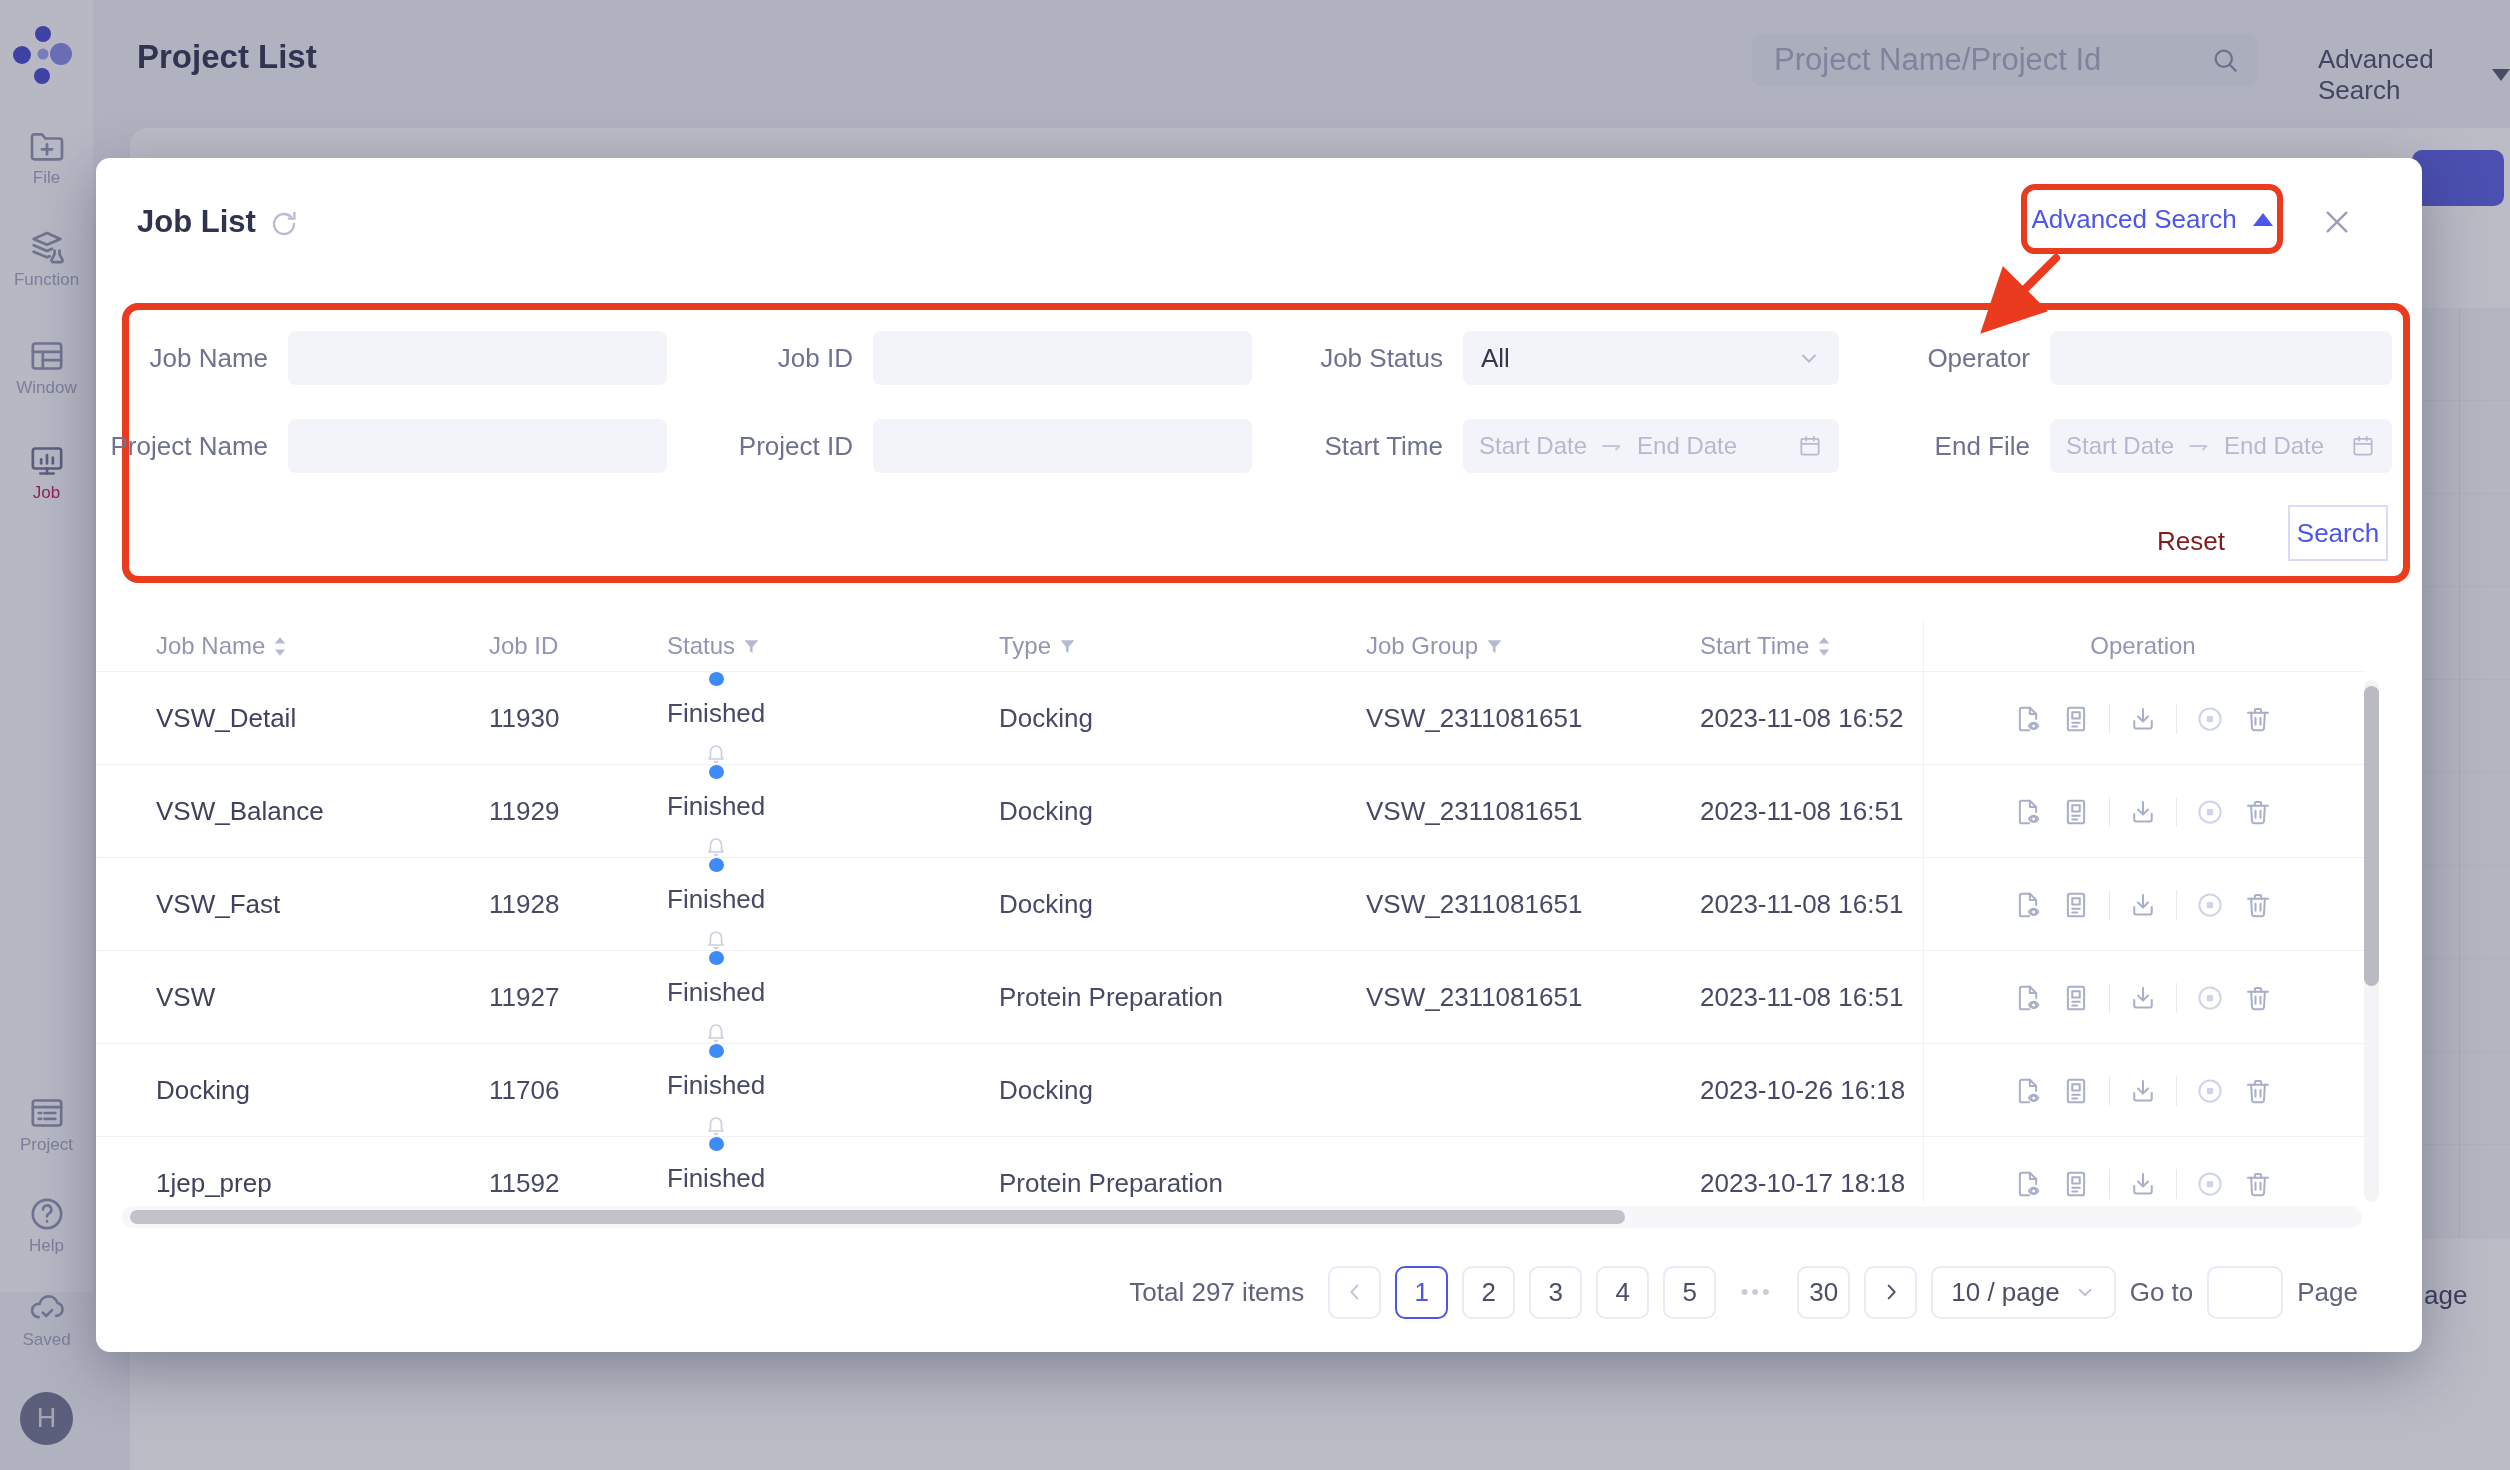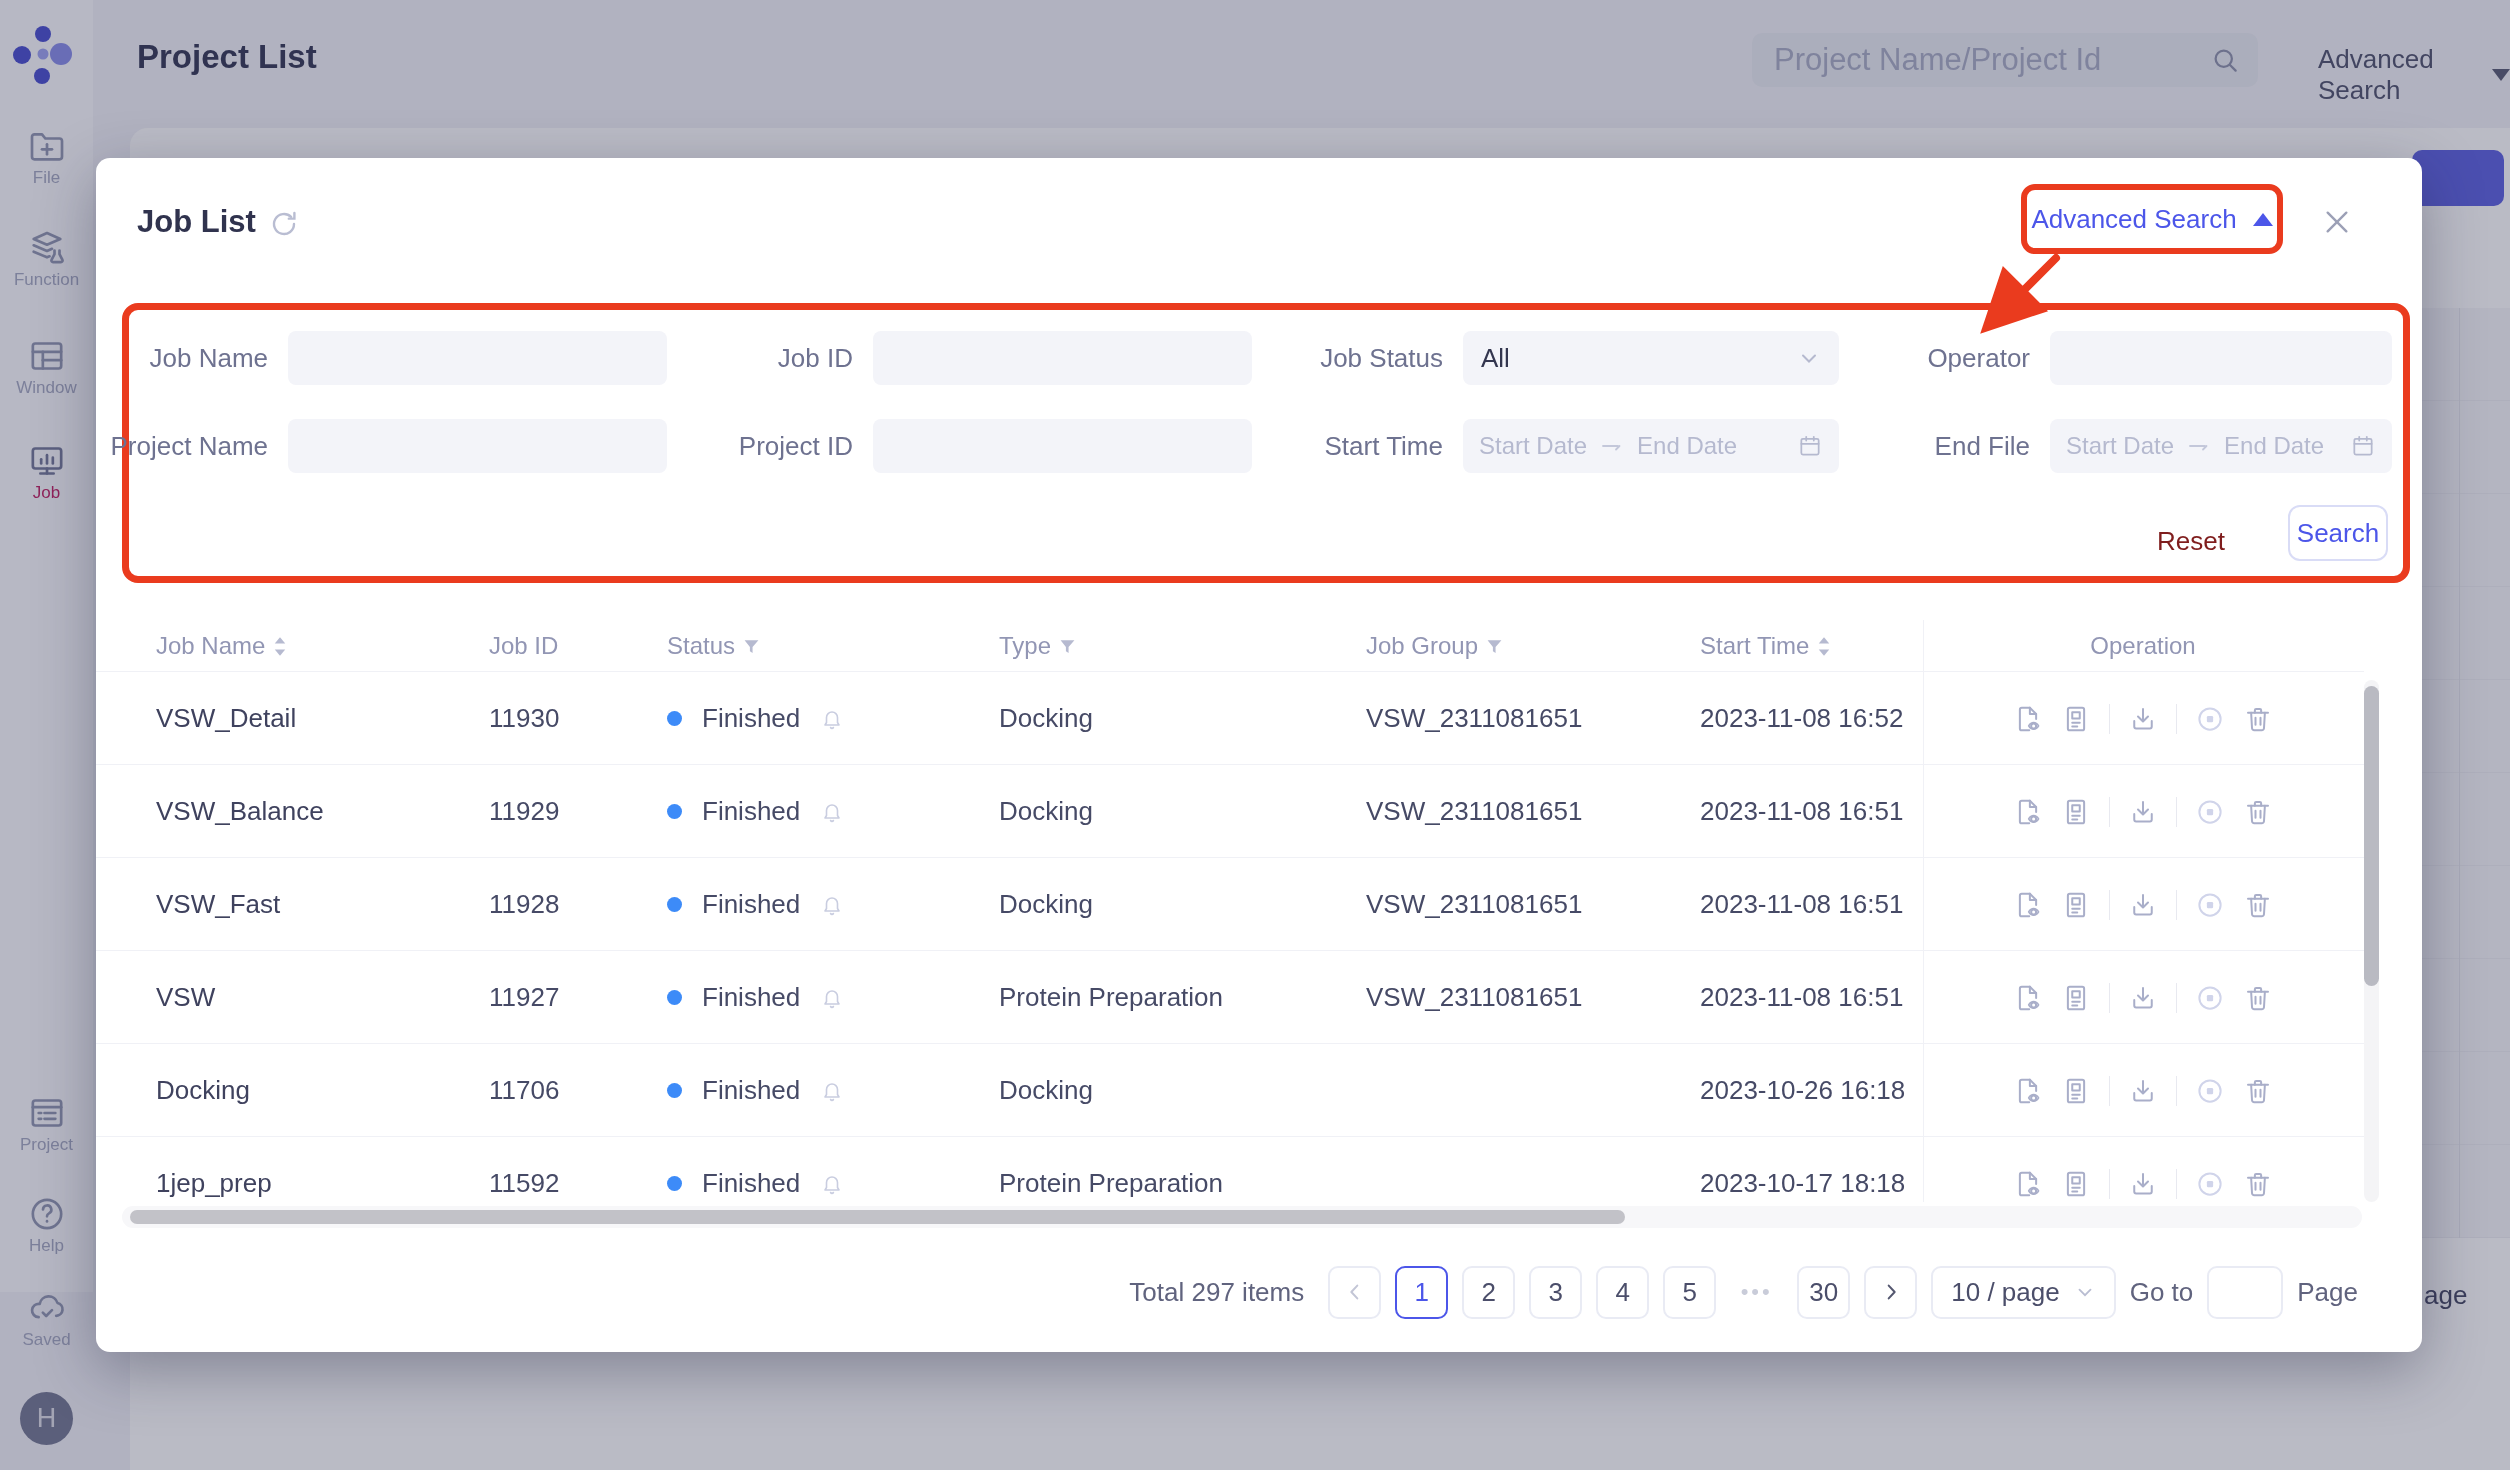--- a/index.html
+++ b/index.html
@@ -62,32 +62,32 @@
   .fg.c3 { left:1367px; width:376px; } .fg.c4 { left:1954px; width:342px; }
   .r1 { top:173px; } .r2 { top:261px; }
   .fg input { width:100%; height:100%; border:none; background:transparent; outline:none; font-size:25px; color:#3c3f5a; padding:0 16px; font-family:inherit; }
   .fg.select { display:flex; align-items:center; padding:0 18px; cursor:pointer;gap:44px; }
   .fg.select .sel-val { flex:1; font-size:26px; color:#33364f; }
   .fg.daterange { display:flex; align-items:center; padding:0 16px; gap:14px; cursor:pointer; }
   .dr-ph { font-size:24px; color:#b5b9cf; }
   .dr-cal { margin-left:auto; color:#b5b9cf; }
   .form-actions { position:absolute; top:347px; left:0; width:2288px; height:56px; }
   .reset-btn { position:absolute; left:2061px; top:8px; height:56px; line-height:56px; font-size:26px; color:#7f1d1d; background:none; border:none; cursor:pointer; font-family:inherit; }
-  .search-btn { position:absolute; left:2192px; top:0; width:100px; height:56px; border:2px solid #d9dcf6; border-radius:12px;
+  .search-btn { position:absolute; left:2192px; top:0; width:100px; height:56px; border:2px solid #d9dcf6; border-radius:0;
                 background:#fff; color:#4c56e9; font-size:26px; cursor:pointer; font-family:inherit; }
 
   
   .t-header { position:absolute; left:0; top:462px; width:2268px; height:52px; border-bottom:1px solid #f0f1f6; font-size:24px; color:#9296b4; }
   .t-header .th { position:absolute; top:0; height:52px; display:flex; align-items:center; gap:8px; }
   .th.h-name { left:60px; } .th.h-id { left:393px; } .th.h-status { left:571px; } .th.h-type { left:903px; }
   .th.h-group { left:1270px; } .th.h-time { left:1604px; } .th.h-op { left:1827px; width:440px; justify-content:center; }
   .t-rows { position:absolute; left:0; top:514px; width:2268px; height:530px; overflow:hidden; }
   .t-row { position:relative; width:100%; height:93px; border-bottom:1px solid #f0f1f6; font-size:26px; color:#464a66; }
   .t-row .td { position:absolute; top:0; height:93px; display:flex; align-items:center; }
-  .td.c-name { left:60px; color:#3f425e; } .td.c-id { left:393px; } .td.c-status { left:571px; gap:20px; }
+  .td.c-name { left:60px; color:#3f425e; } .td.c-id { left:393px; } .td.c-status { left:571px; gap:12px;flex-direction:column; }
   .td.c-type { left:903px; } .td.c-group { left:1270px; } .td.c-time { left:1604px; }
   .td.c-op { left:1827px; width:440px; justify-content:center; gap:18px; }
   .status-dot { width:15px; height:15px; border-radius:50%; background:#3d8bf8; }
   .bell { color:#c9cde0; }
   .op-ic { color:#a9aec9; cursor:pointer; display:flex; }
   .op-ic.muted { color:#d0d4ea; cursor:default; }
   .op-sep { width:1px; height:30px; background:#e8e9f0; }
   .op-divider { position:absolute; left:1827px; top:462px; height:582px; width:1px; background:#f0f1f6; box-shadow:-10px 0 14px rgba(40,42,70,0.04); }
 
   .v-scroll { position:absolute; left:2268px; top:522px; width:15px; height:522px; background:#f4f4f6; border-radius:8px; }

